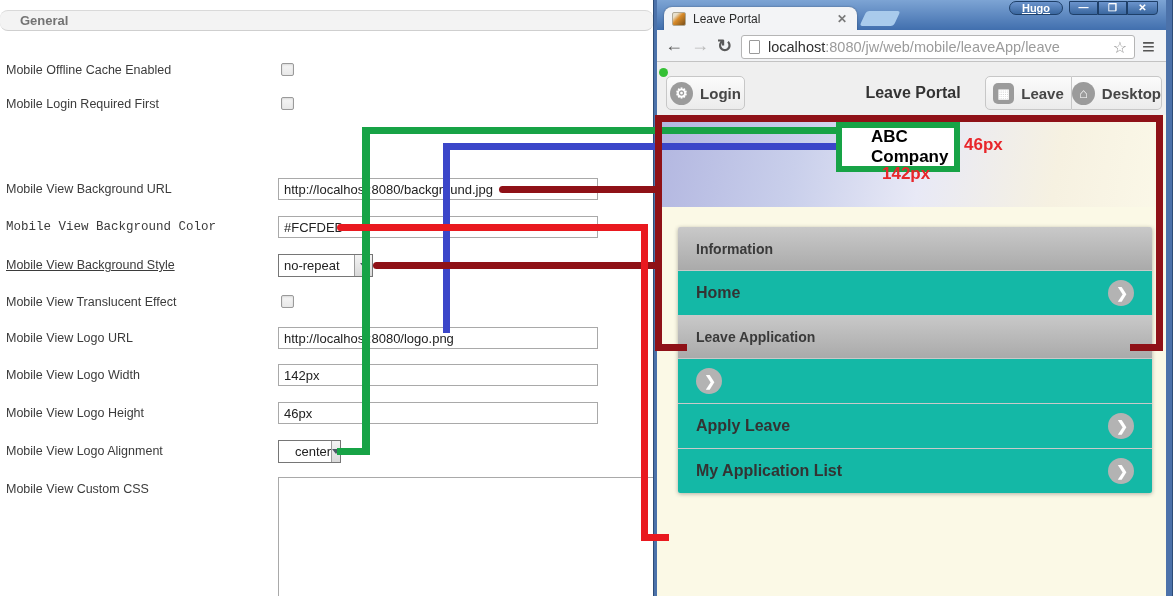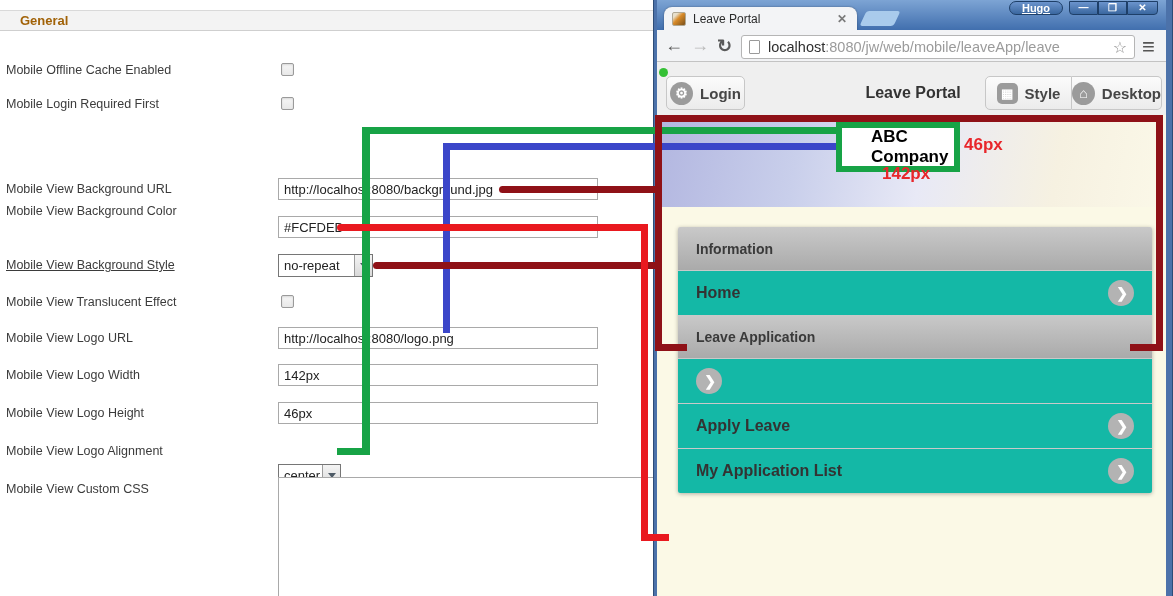--- a/index.html
+++ b/index.html
@@ -4,21 +4,21 @@
 <style>
   * { margin:0; padding:0; box-sizing:border-box; }
   html,body { width:1173px; height:596px; overflow:hidden; }
   body { position:relative; background:#ffffff; font-family:"Liberation Sans", sans-serif; }
   .abs { position:absolute; }
 
   
   .panel { left:0; top:0; width:653px; height:596px; background:#fff; }
   .section-bar { left:0; width:653px; height:21px; background:#f3f3f3;
     border-top:1px solid #d9d9d9; border-bottom:1px solid #cfcfcf;
-    font-size:13px; font-weight:bold; color:#a16207; line-height:19px; padding-left:20px; }
+    font-size:13px; font-weight:bold; color:#737373; line-height:19px; padding-left:20px;border-radius:8px; }
   .f-label { left:6px; font-size:12.5px; color:#3b3b3b; white-space:nowrap; }
   .txt-input { left:278px; width:320px; height:22px; border:1px solid #a9a9a9;
     font-family:"Liberation Sans",sans-serif; font-size:13px; color:#222; padding:0 5px; background:#fff; }
   .checkbox { left:281px; width:13px; height:13px; background:linear-gradient(#f6f6f6,#e8e8e8);
     border:1px solid #9a9a9a; border-radius:2px; box-shadow:inset 0 1px 2px rgba(0,0,0,.12); }
   .select { left:278px; height:23px; border:1px solid #767676; background:#fff;
     font-size:13px; color:#222; display:flex; align-items:center; }
   .select .sval { flex:1; padding-left:5px; white-space:nowrap; }
   .select .sarrow { width:18px; height:100%; border-left:1px solid #9c9c9c;
     background:linear-gradient(#f4f4f4,#d9d9d9); display:flex; align-items:center; justify-content:center; }
@@ -97,21 +97,21 @@
   <div class="abs f-label" style="top:63px;">Mobile Offline Cache Enabled</div>
   <div class="abs checkbox" style="top:63px;"></div>
 
   <div class="abs f-label" style="top:97px;">Mobile Login Required First</div>
   <div class="abs checkbox" style="top:97px;"></div>
 
 
   <div class="abs f-label" style="top:182px;">Mobile View Background URL</div>
   <input class="abs txt-input" style="top: 178px;" value="http://localhost:8080/background.jpg">
 
-  <div class="abs f-label" style="top:204px;">Mobile View Background Color</div>
+  <div class="abs f-label" style="top:220px;font-family:Liberation Mono, monospace;">Mobile View Background Color</div>
   <input class="abs txt-input" style="top: 216px;" value="#FCFDED">
 
   <div class="abs f-label" style="top:258px;text-decoration:underline;">Mobile View Background Style</div>
   <div class="abs select" style="top:254px; width:95px;">
     <span class="sval">no-repeat</span>
     <span class="sarrow"></span>
   </div>
 
   <div class="abs f-label" style="top:295px;">Mobile View Translucent Effect</div>
   <div class="abs checkbox" style="top:295px;"></div>
@@ -119,21 +119,21 @@
   <div class="abs f-label" style="top:331px;">Mobile View Logo URL</div>
   <input class="abs txt-input" style="top: 327px;" value="http://localhost:8080/logo.png">
 
   <div class="abs f-label" style="top:368px;">Mobile View Logo Width</div>
   <input class="abs txt-input" style="top: 364px;" value="142px">
 
   <div class="abs f-label" style="top:406px;">Mobile View Logo Height</div>
   <input class="abs txt-input" style="top: 402px;" value="46px">
 
   <div class="abs f-label" style="top:444px;">Mobile View Logo Alignment</div>
-  <div class="abs select" style="top:464px; width:63px;">
+  <div class="abs select" style="top:440px; width:63px;padding-left:11px;">
     <span class="sval">center</span>
     <span class="sarrow"></span>
   </div>
 
   <div class="abs f-label" style="top:482px;">Mobile View Custom CSS</div>
   <textarea class="abs textarea" style=""></textarea>
 </div>
 
 <div class="abs bwin">
   <div class="abs titlebar"></div>
@@ -168,21 +168,21 @@
   <div class="abs appbtn" style="left:13px; width:79px;">
     <span class="cicon">⚙</span>
     <span>Login</span>
   </div>
 
   <div class="abs apptitle">Leave Portal</div>
 
   <div class="abs btn-group" style="left:332px; top:76px;">
     <div class="appbtn" style="position:static; width:87px;">
       <span class="sqicon">▦</span>
-      <span>Style</span>
+      <span>Leave</span>
     </div>
     <div class="appbtn" style="position:static; width:90px;">
       <span class="cicon">⌂</span>
       <span>Desktop</span>
     </div>
   </div>
 
   <div class="abs mheader"></div>
 
   <div class="abs mlist">

